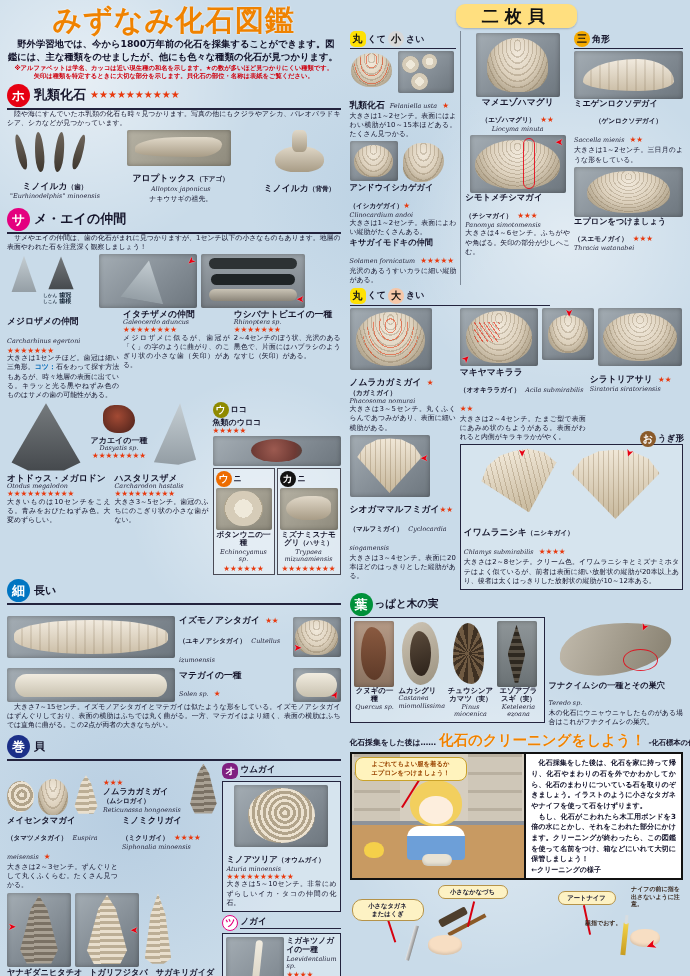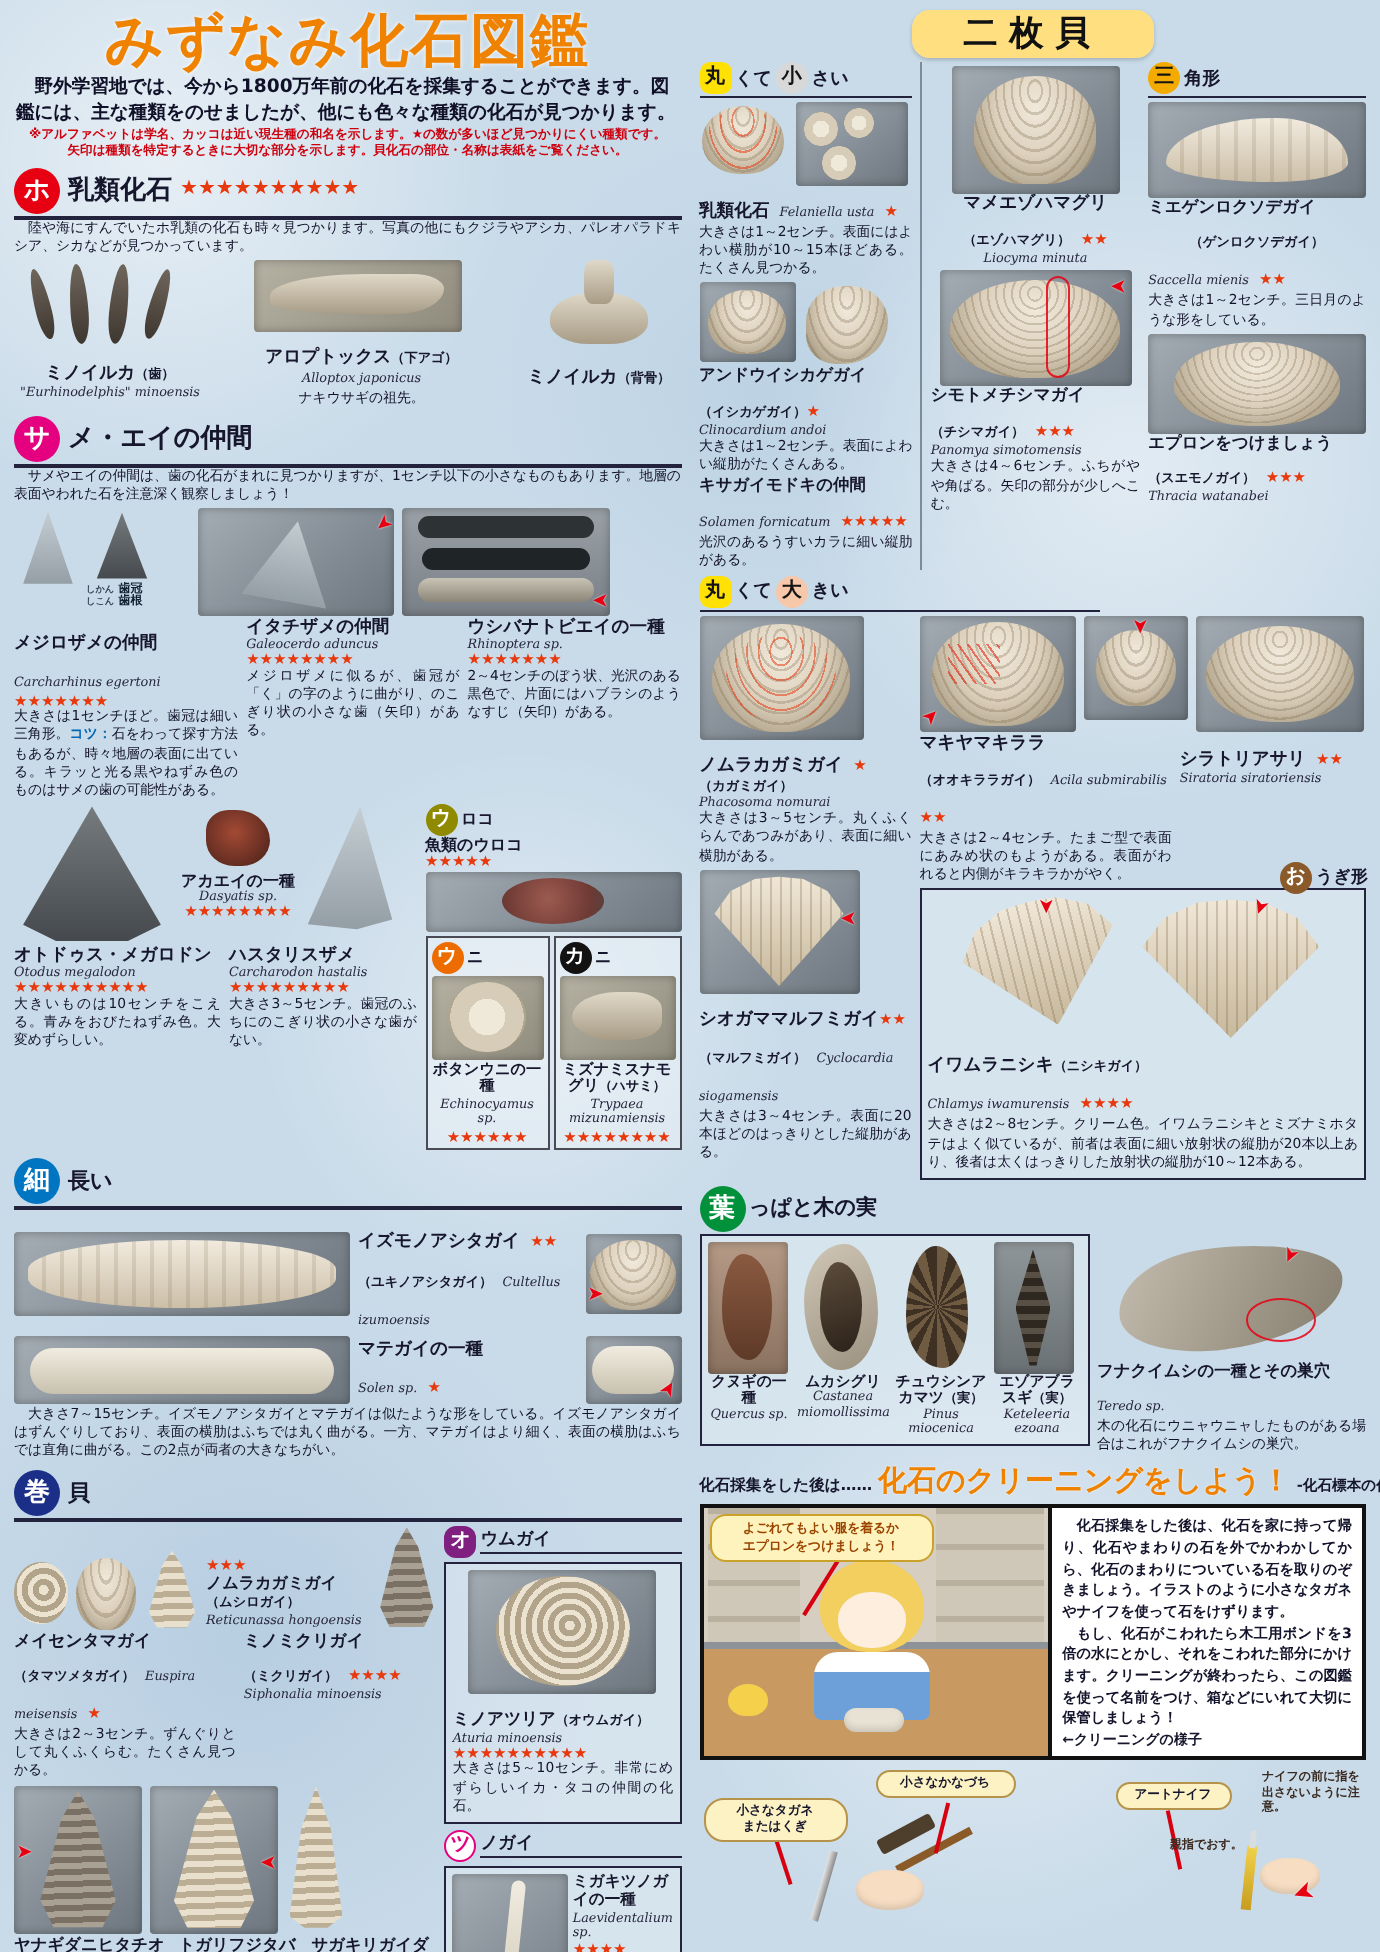--- a/index.html
+++ b/index.html
@@ -555,42 +555,42 @@
                 <span class="arw" style="left:46%;top:0;transform:rotate(90deg)">➤</span>
               </div>
           <div class="ph cut" style="width:96px;height:72px">
                 <span class="fo f-fan" style="inset:2%"></span>
                 <span class="arw" style="left:60%;top:0;transform:rotate(110deg)">➤</span>
               </div>
         </div>
         <div class="row">
           <div style="flex:1">
             <span class="jname">イワムラニシキ</span><span class="sub">（ニシキガイ）</span>
-            <div><span class="sci">Chlamys iwamurensis</span> <span class="stars">★★★★</span></div>
+            <div><span class="sci">Chlamys submirabilis</span> <span class="stars">★★★★</span></div>
           </div>
         </div>
         <div class="desc">大きさは2～8センチ。クリーム色。イワムラニシキとミズナミホタテはよく似ているが、前者は表面に細い放射状の縦肋が20本以上あり、後者は太くはっきりした放射状の縦肋が10～12本ある。</div>
       </div>
     </div>
   </div>
 
   <div class="row" style="align-items:center;gap:2px;margin-top:3px">
     <span class="b bc b24" style="background:#00913a">葉</span>
     <span style="font-size:10.5px;font-weight:800">っぱと木の実</span>
   </div>
   <div class="row" style="margin-top:1px">
     <div class="fbox row" style="gap:3px">
       <div style="width:42px;text-align:center">
         <div class="ph" style="width:40px;height:66px;background:linear-gradient(#b59a86,#8a7260)">
               <span class="fo f-leafb" style="inset:10% 18%;background:linear-gradient(#8a5a40,#5e3a28)"></span>
             </div>
         <div class="jname" style="font-size:7.4px">クヌギの一種</div>
         <div class="sci">Quercus sp.</div>
       </div>
-      <div style="width:46px;text-align:center">
+      <div style="width:46px;text-align:left">
         <div class="ph cut" style="width:44px;height:66px">
               <span class="fo" style="inset:2% 8%;background:linear-gradient(150deg,#cfc6b6,#9a917f);border-radius:55% 45% 50% 50%/45% 55% 45% 55%"></span>
               <span class="fo f-leafb" style="inset:16% 26%"></span>
             </div>
         <div class="jname" style="font-size:7.4px">ムカシグリ</div>
         <div class="sci">Castanea miomollissima</div>
       </div>
       <div style="width:46px;text-align:center">
         <div class="ph cut" style="width:42px;height:66px">
               <span class="fo f-pine" style="inset:4% 12%"></span>

